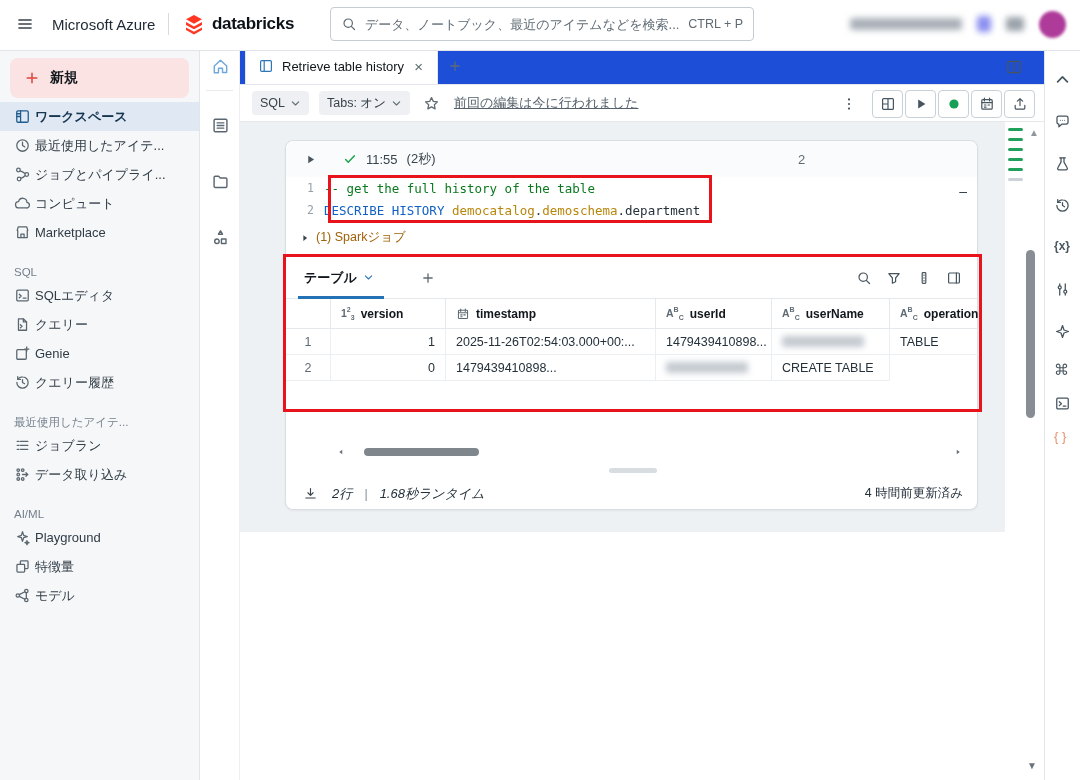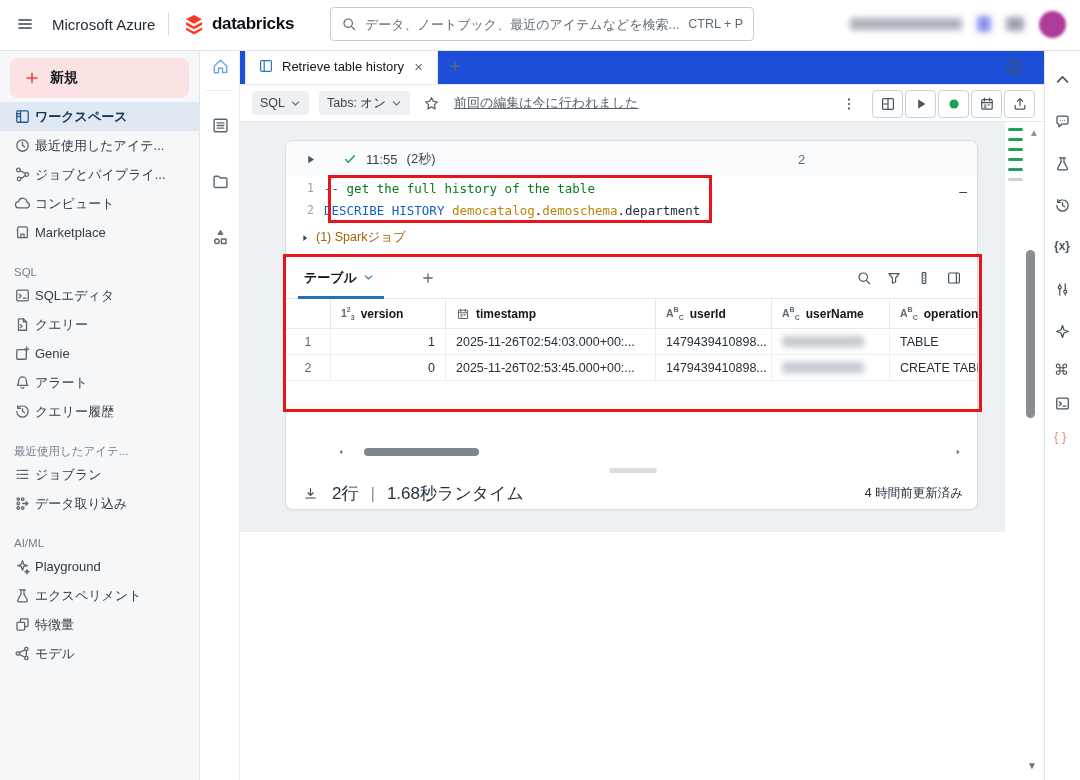--- a/index.html
+++ b/index.html
@@ -158,21 +158,21 @@
     background:#7f868c; cursor:pointer; }
   .hscroll { padding:0 12px 0 48px; }
   .drag-handle { position:absolute; left:323px; top:327px; width:48px; height:5px; border-radius:3px;
     background:#d8dde2; cursor:pointer; }
 
   .res-footer { position:absolute; left:0; top:336px; width:100%; height:33px; display:flex;
     align-items:center; padding:0 14px; gap:12px; }
   .dl-btn { width:20px; height:20px; display:flex; align-items:center; justify-content:center;
     color:#39434c; cursor:pointer; }
   .dl-btn .ic { width:15px; height:15px; }
-  .rf-txt { font-size:17px; color:#24313b; }
+  .rf-txt { font-size:13px; color:#24313b;font-style:italic; }
   .rf-sep { color:#8a949c; }
   .rf-updated { margin-left:auto; font-size:12.5px; color:#24313b; }
 
   
   .minimap { position:absolute; left:768px; top:6px; width:16px; }
   .mm-dash { width:15px; height:3px; border-radius:1.5px; background:#21a05c; margin-bottom:7px; }
   .mm-dash.dim { background:#ccd2d7; }
   .scroll-up { position:absolute; left:789px; top:5px; font-size:10px; color:#8f969c; cursor:pointer; }
   .vscroll-thumb { position:absolute; left:786px; top:128px; width:9px; height:168px; border-radius:4.5px;
     background:#878d93; cursor:pointer; }
@@ -323,29 +323,20 @@
         </div>
         <div class="sb-item" data-name="sidebar-item-genie">
           <span class="ic" data-name="genie-icon">
             <svg viewBox="0 0 16 16" fill="none" stroke="currentColor" stroke-width="1.2" stroke-linecap="round" stroke-linejoin="round">
               <rect x="2.6" y="4.4" width="9" height="9" rx="1"></rect>
               <path d="M12 1.8v4M10 3.8h4"></path>
             </svg>
           </span>
           <span class="sb-txt" data-name="sidebar-item-label">Genie</span>
         </div>
-        <div class="sb-item" data-name="sidebar-item-alerts">
-          <span class="ic" data-name="alerts-bell-icon">
-            <svg viewBox="0 0 16 16" fill="none" stroke="currentColor" stroke-width="1.2" stroke-linecap="round" stroke-linejoin="round">
-              <path d="M8 2.8a3.6 3.6 0 013.6 3.6c0 2.6.6 3.6 1.2 4.2H3.2c.6-.6 1.2-1.6 1.2-4.2A3.6 3.6 0 018 2.8z"></path>
-              <path d="M6.7 12.6a1.4 1.4 0 002.6 0"></path>
-            </svg>
-          </span>
-          <span class="sb-txt" data-name="sidebar-item-label">アラート</span>
-        </div>
         <div class="sb-item" data-name="sidebar-item-query-history">
           <span class="ic" data-name="query-history-icon">
             <svg viewBox="0 0 16 16" fill="none" stroke="currentColor" stroke-width="1.2" stroke-linecap="round" stroke-linejoin="round">
               <path d="M2.7 8a5.3 5.3 0 105.3-5.3A5.3 5.3 0 003.5 5"></path>
               <path d="M3.5 2.4V5h2.6"></path>
               <path d="M8 5.2V8l2 1.2"></path>
             </svg>
           </span>
           <span class="sb-txt" data-name="sidebar-item-label">クエリー履歴</span>
         </div>
@@ -373,29 +364,20 @@
         </div>
         <div class="sb-label" data-name="sidebar-section-label">AI/ML</div>
         <div class="sb-item" data-name="sidebar-item-playground">
           <span class="ic" data-name="playground-sparkle-icon">
             <svg viewBox="0 0 16 16" fill="none" stroke="currentColor" stroke-width="1.2" stroke-linecap="round" stroke-linejoin="round">
               <path d="M8 2.6l1.1 3.4 3.4 1.1-3.4 1.1L8 11.6 6.9 8.2 3.5 7.1l3.4-1.1z"></path>
               <path d="M12.2 11l.5 1.4 1.4.5-1.4.5-.5 1.4-.5-1.4-1.4-.5 1.4-.5z"></path>
             </svg>
           </span>
           <span class="sb-txt" data-name="sidebar-item-label">Playground</span>
-        </div>
-        <div class="sb-item" data-name="sidebar-item-experiments">
-          <span class="ic" data-name="experiments-flask-icon">
-            <svg viewBox="0 0 16 16" fill="none" stroke="currentColor" stroke-width="1.2" stroke-linecap="round" stroke-linejoin="round">
-              <path d="M6.6 2.8v3.9l-3 5.3a1.3 1.3 0 001.1 2h6.6a1.3 1.3 0 001.1-2l-3-5.3V2.8"></path>
-              <path d="M5.4 2.8h5.2"></path>
-            </svg>
-          </span>
-          <span class="sb-txt" data-name="sidebar-item-label">エクスペリメント</span>
         </div>
         <div class="sb-item" data-name="sidebar-item-features">
           <span class="ic" data-name="features-icon">
             <svg viewBox="0 0 16 16" fill="none" stroke="currentColor" stroke-width="1.2" stroke-linecap="round" stroke-linejoin="round">
               <rect x="2.8" y="6" width="7.2" height="7.2" rx="0.8"></rect>
               <path d="M6 6V3.6a.8.8 0 01.8-.8h5.6a.8.8 0 01.8.8v5.6a.8.8 0 01-.8.8H10"></path>
             </svg>
           </span>
           <span class="sb-txt" data-name="sidebar-item-label">特徴量</span>
         </div>
@@ -688,21 +670,20 @@
                 <div class="td" data-name="cell-timestamp">2025-11-26T02:54:03.000+00:...</div>
                 <div class="td" data-name="cell-userid">1479439410898...</div>
                 <div class="td" data-name="cell-username">
                   <span class="blur-chip" data-name="redacted-username"></span>
                 </div>
                 <div class="td" data-name="cell-operation">TABLE</div>
               </div>
               <div class="tr" data-name="table-row">
                 <div class="td idx" data-name="row-index">2</div>
                 <div class="td num" data-name="cell-version">0</div>
-                <div class="td" data-name="cell-timestamp">2025-11-26T02:53:45.000+00:...</div>
                 <div class="td" data-name="cell-userid">1479439410898...</div>
                 <div class="td" data-name="cell-username">
                   <span class="blur-chip" data-name="redacted-username"></span>
                 </div>
                 <div class="td" data-name="cell-operation">CREATE TABLE</div>
               </div>
             </div>
         </div>
 
         <div class="hscroll" data-name="horizontal-scrollbar">

